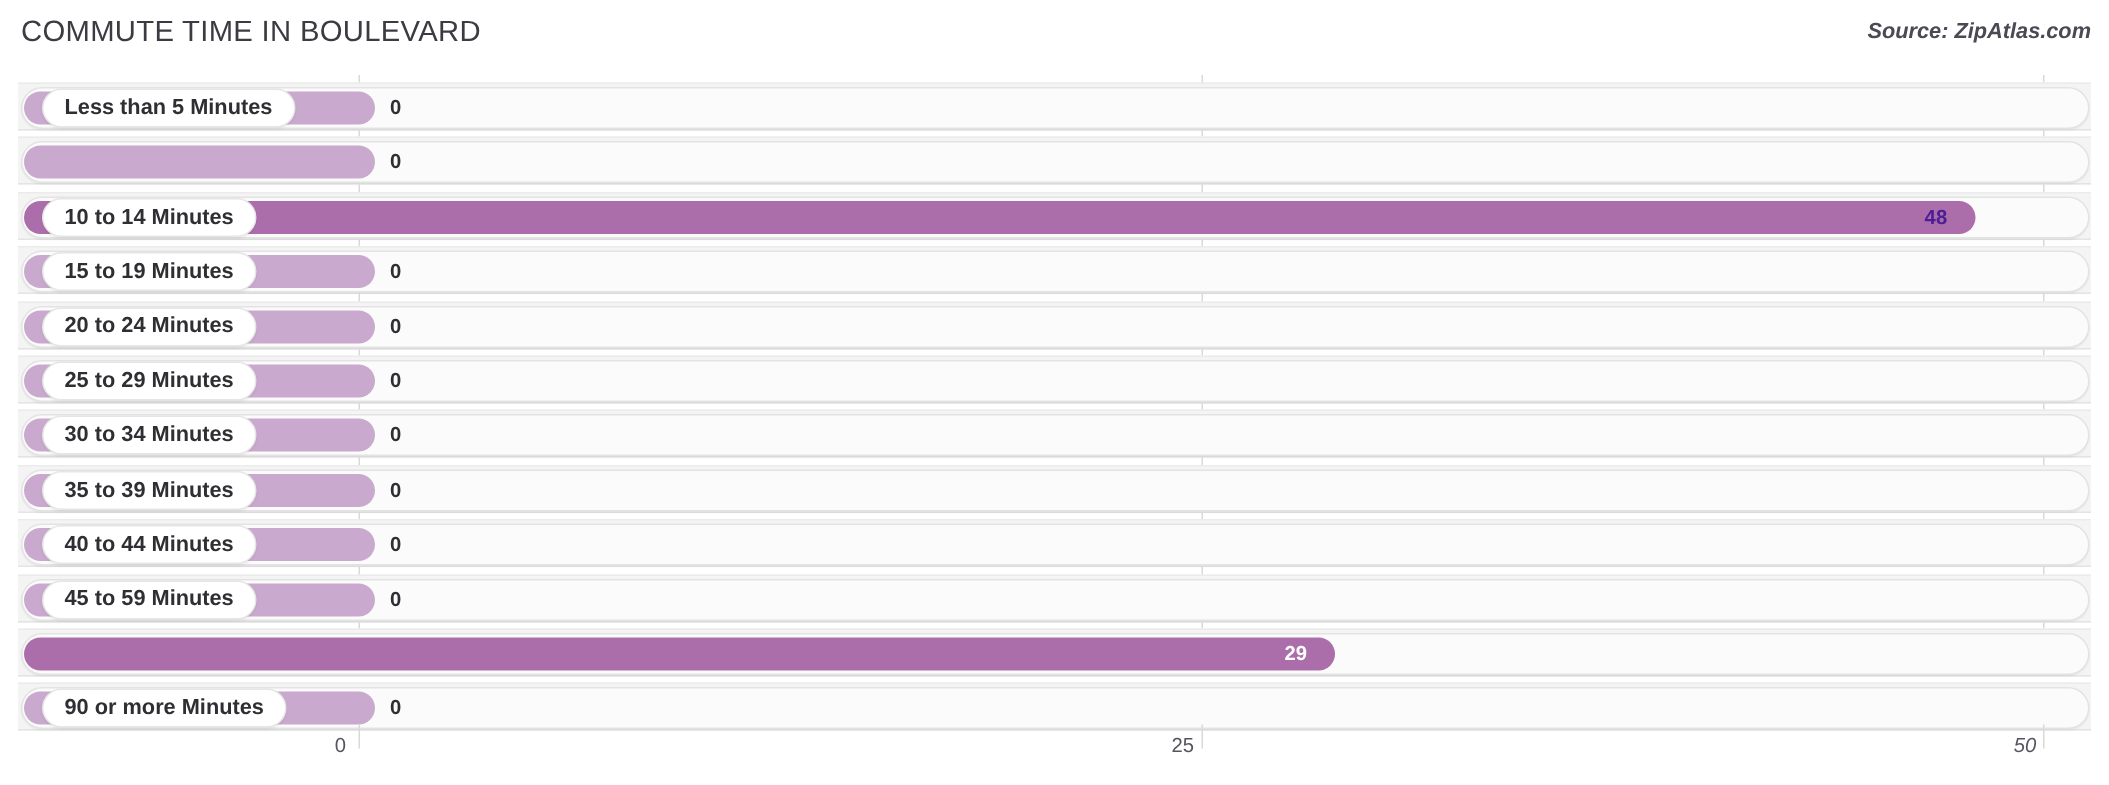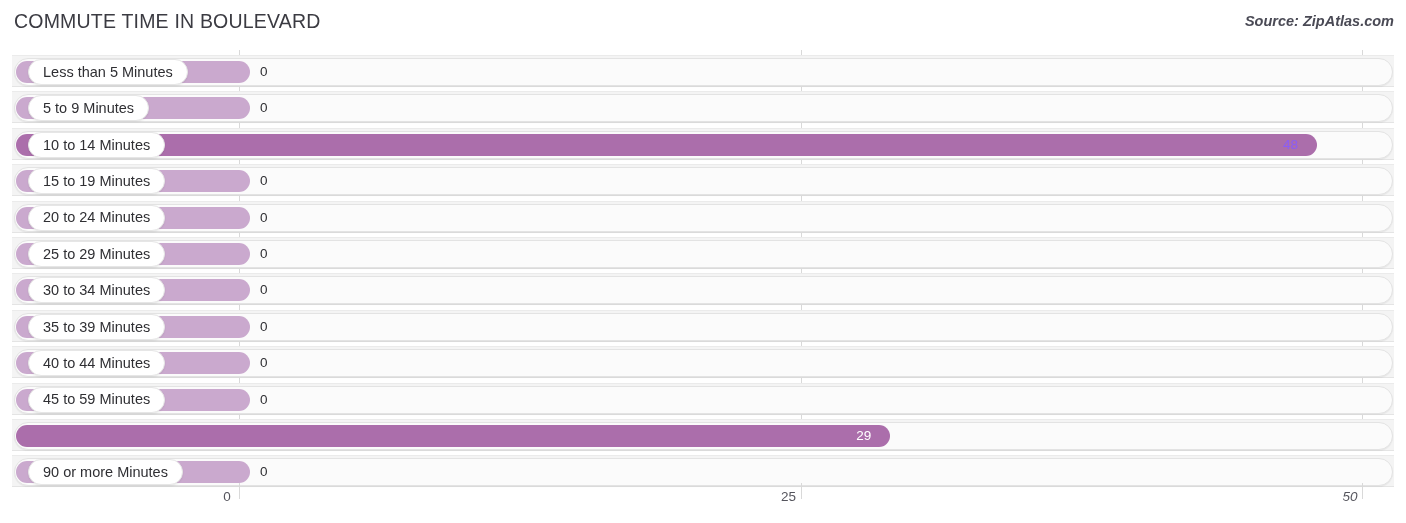--- a/index.html
+++ b/index.html
@@ -44,20 +44,21 @@
     white-space: nowrap;
   }
 
   
   #plot {
     position: absolute;
     left: 0;
     top: 46px;
     width: 1336px;
     height: 441px;
+    font-weight: bold;
   }
 
   .gridline {
     position: absolute;
     top: 4px;
     bottom: 44px;
     width: 1px;
     background: #d9d9d9;
   }
 
@@ -173,32 +174,29 @@
       <div class="track" style="left: 2px; width: 1379px; background: rgb(251, 251, 251);"></div>
       <div class="bar" style="left: 4px; width: 234px; background: rgb(202, 169, 206);"></div>
       <div class="label-pill" style="left: 16px;">
         <span>Less than 5 Minutes</span>
       </div>
       <div class="value-out" style="left: 248px; color: rgb(47, 47, 51);">0</div>
     </div>
     <div class="row" style="top: 45.4px; background: rgb(244, 244, 244);">
       <div class="track" style="left: 2px; width: 1379px; background: rgb(251, 251, 251);"></div>
       <div class="bar" style="left: 4px; width: 234px; background: rgb(202, 169, 206);"></div>
-      <div class="label-pill" style="left: 16px;">
-        <span>5 to 9 Minutes</span>
-      </div>
       <div class="value-out" style="left: 248px; color: rgb(47, 47, 51);">0</div>
     </div>
     <div class="row" style="top: 81.8px; background: rgb(244, 244, 244);">
       <div class="track" style="left: 2px; width: 1379px; background: rgb(251, 251, 251);"></div>
       <div class="bar" style="left: 4px; width: 1301.08px; background: rgb(171, 110, 171);"></div>
       <div class="label-pill" style="left: 16px;">
         <span>10 to 14 Minutes</span>
       </div>
-      <div class="value-in" style="left: 1271.08px; color: #8b5cf6;">48</div>
+      <div class="value-in" style="left: 1271.08px; color: #4c1d95;">48</div>
     </div>
     <div class="row" style="top: 118.2px; background: rgb(244, 244, 244);">
       <div class="track" style="left: 2px; width: 1379px; background: rgb(251, 251, 251);"></div>
       <div class="bar" style="left: 4px; width: 234px; background: rgb(202, 169, 206);"></div>
       <div class="label-pill" style="left: 16px;">
         <span>15 to 19 Minutes</span>
       </div>
       <div class="value-out" style="left: 248px; color: rgb(47, 47, 51);">0</div>
     </div>
     <div class="row" style="top: 154.6px; background: rgb(244, 244, 244);">

